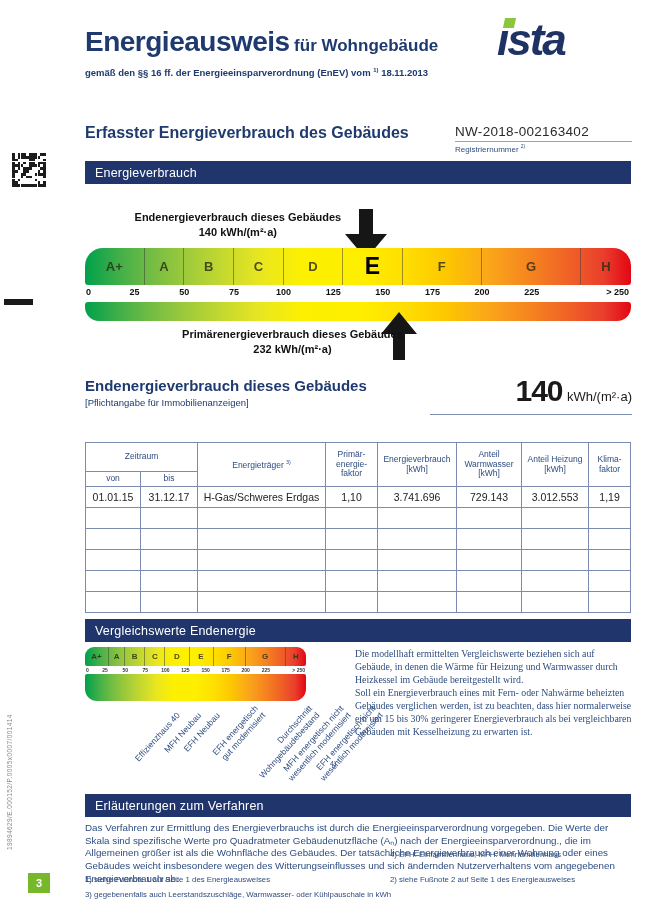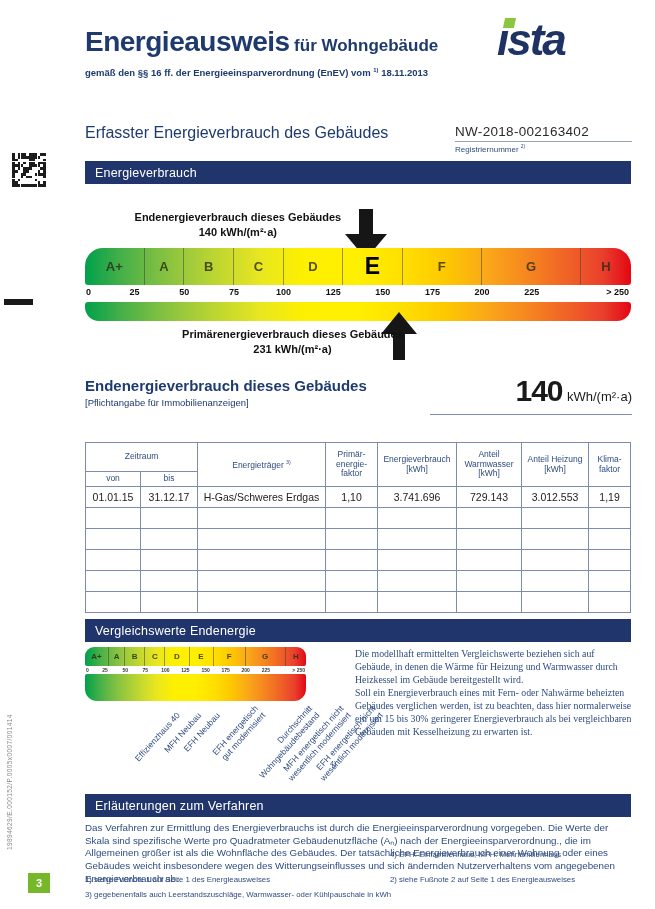--- a/index.html
+++ b/index.html
@@ -19,21 +19,21 @@
   .hdr { position:absolute; left:85px; top:26px; width:400px; color:#1e3a6e; }
   .hdr .t1 { font-size:28px; font-weight:bold; letter-spacing:-.5px; }
   .hdr .t2 { font-size:17px; font-weight:bold; }
   .hdr .sub { margin-top:9px; font-size:9.5px; font-weight:bold; color:#1e3a6e; }
   sup { font-size:.62em; }
 
   .logo { position:absolute; left:497px; top:10px; width:140px; height:62px; color:#1e3264; }
   .logo .word { position:relative; font-size:44px; font-weight:bold; font-style:italic; letter-spacing:-2px; line-height:60px; }
   .logo .dot { position:absolute; left:7px; top:8px; width:11px; height:10px; background:#8cc63f; transform:skewX(-12deg); }
 
-  .page-heading { position:absolute; left:85px; top:124px; font-size:16px; font-weight:normal; color:#1e3a6e; }
+  .page-heading { position:absolute; left:85px; top:124px; font-size:16px; font-weight:bold; color:#1e3a6e; }
   .regbox { position:absolute; left:455px; top:124px; width:177px; }
   .regbox .num { font-size:13.5px; color:#2b2b2b; letter-spacing:.3px; border-bottom:1.5px solid #9aa3b5; padding-bottom:2px; }
   .regbox .lbl { font-size:8px; color:#2e4c80; margin-top:2px; }
 
   
   .secbar { position:absolute; left:85px; width:546px; height:23px; background:#20356b; color:#fff;
             font-size:12.5px; display:flex; align-items:center; padding-left:10px; letter-spacing:.2px; }
 
   
   .scalewrap { position:absolute; left:85px; top:205px; width:546px; height:162px; }
@@ -245,21 +245,21 @@
       <span class="last">&gt; 250</span>
     </div>
 
     <div class="band-grad2 grad"></div>
 
     <svg class="arrow" style="left:calc(57.5% - 18px); top:107px" width="36" height="48" viewBox="0 0 36 48">
       <path d="M18 0 36 22 H24 v26 H12 V22 H0 z" fill="#161616"></path>
     </svg>
     <div class="mk-bottom">
       <div>Primärenergieverbrauch dieses Gebäudes</div>
-      <div>231 kWh/(m²·a)</div>
+      <div>232 kWh/(m²·a)</div>
     </div>
   </div>
 
   <div class="ee-head">
     <div class="h">Endenergieverbrauch dieses Gebäudes</div>
     <div class="s">[Pflichtangabe für Immobilienanzeigen]</div>
   </div>
   <div class="ee-val">
     <span class="v">140</span>
     <span class="u">kWh/(m²·a)</span>

